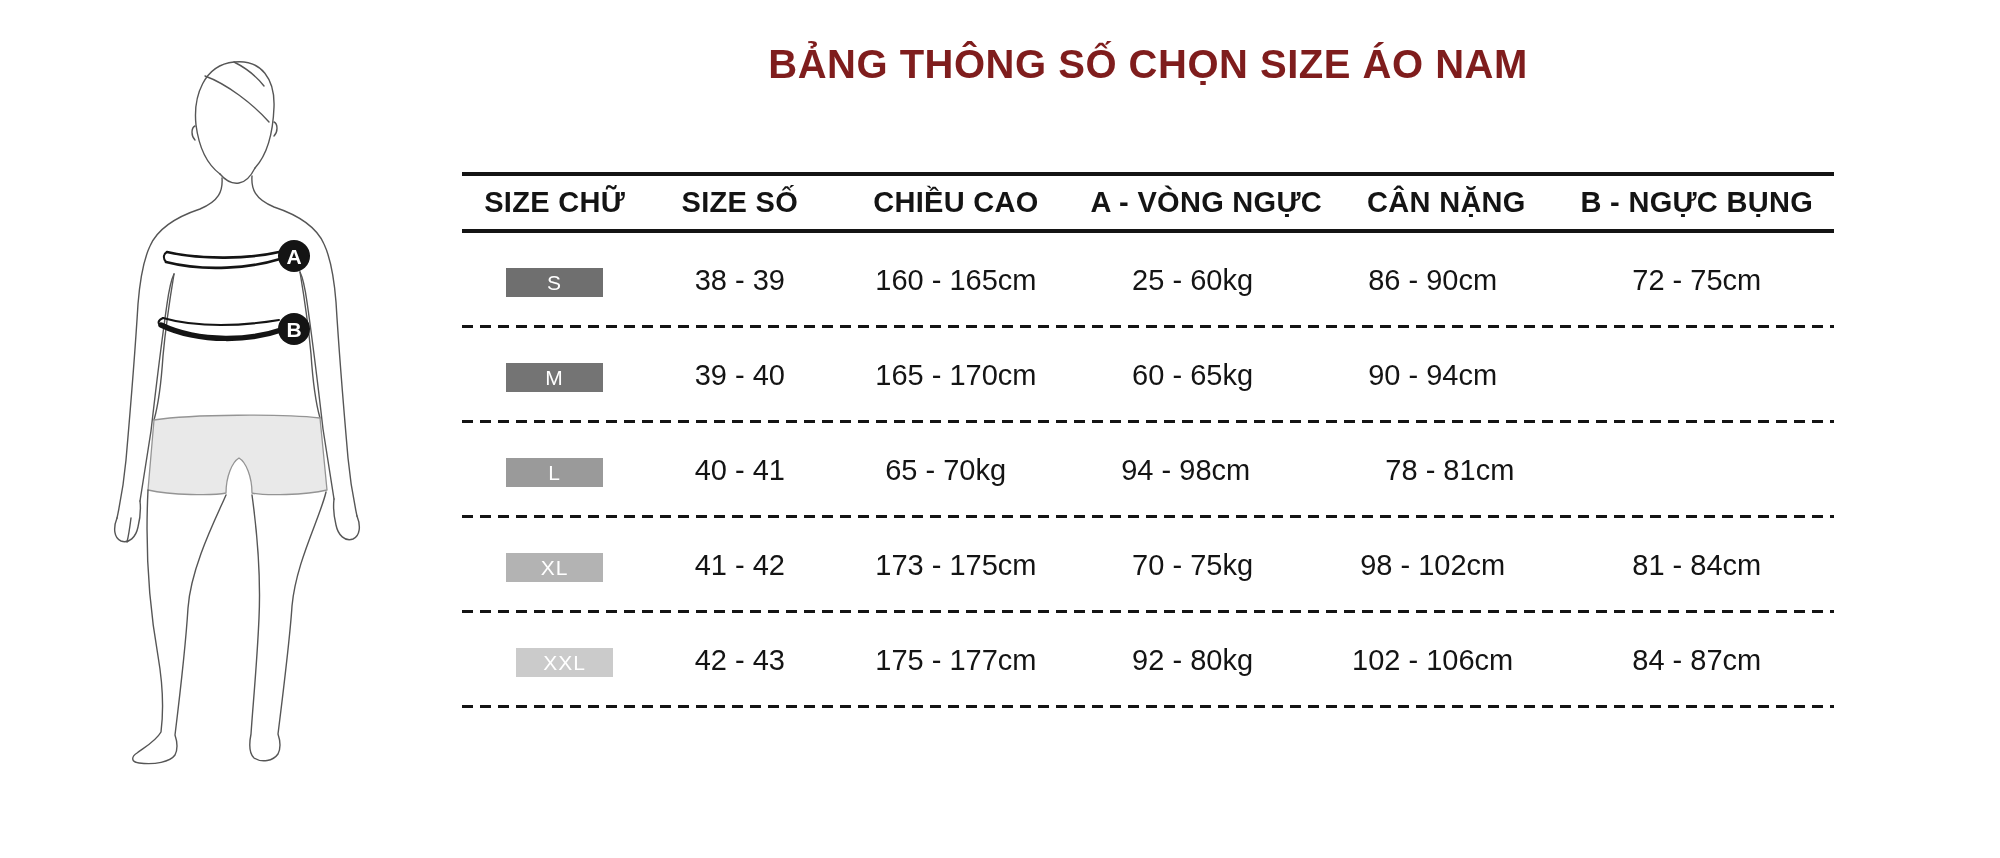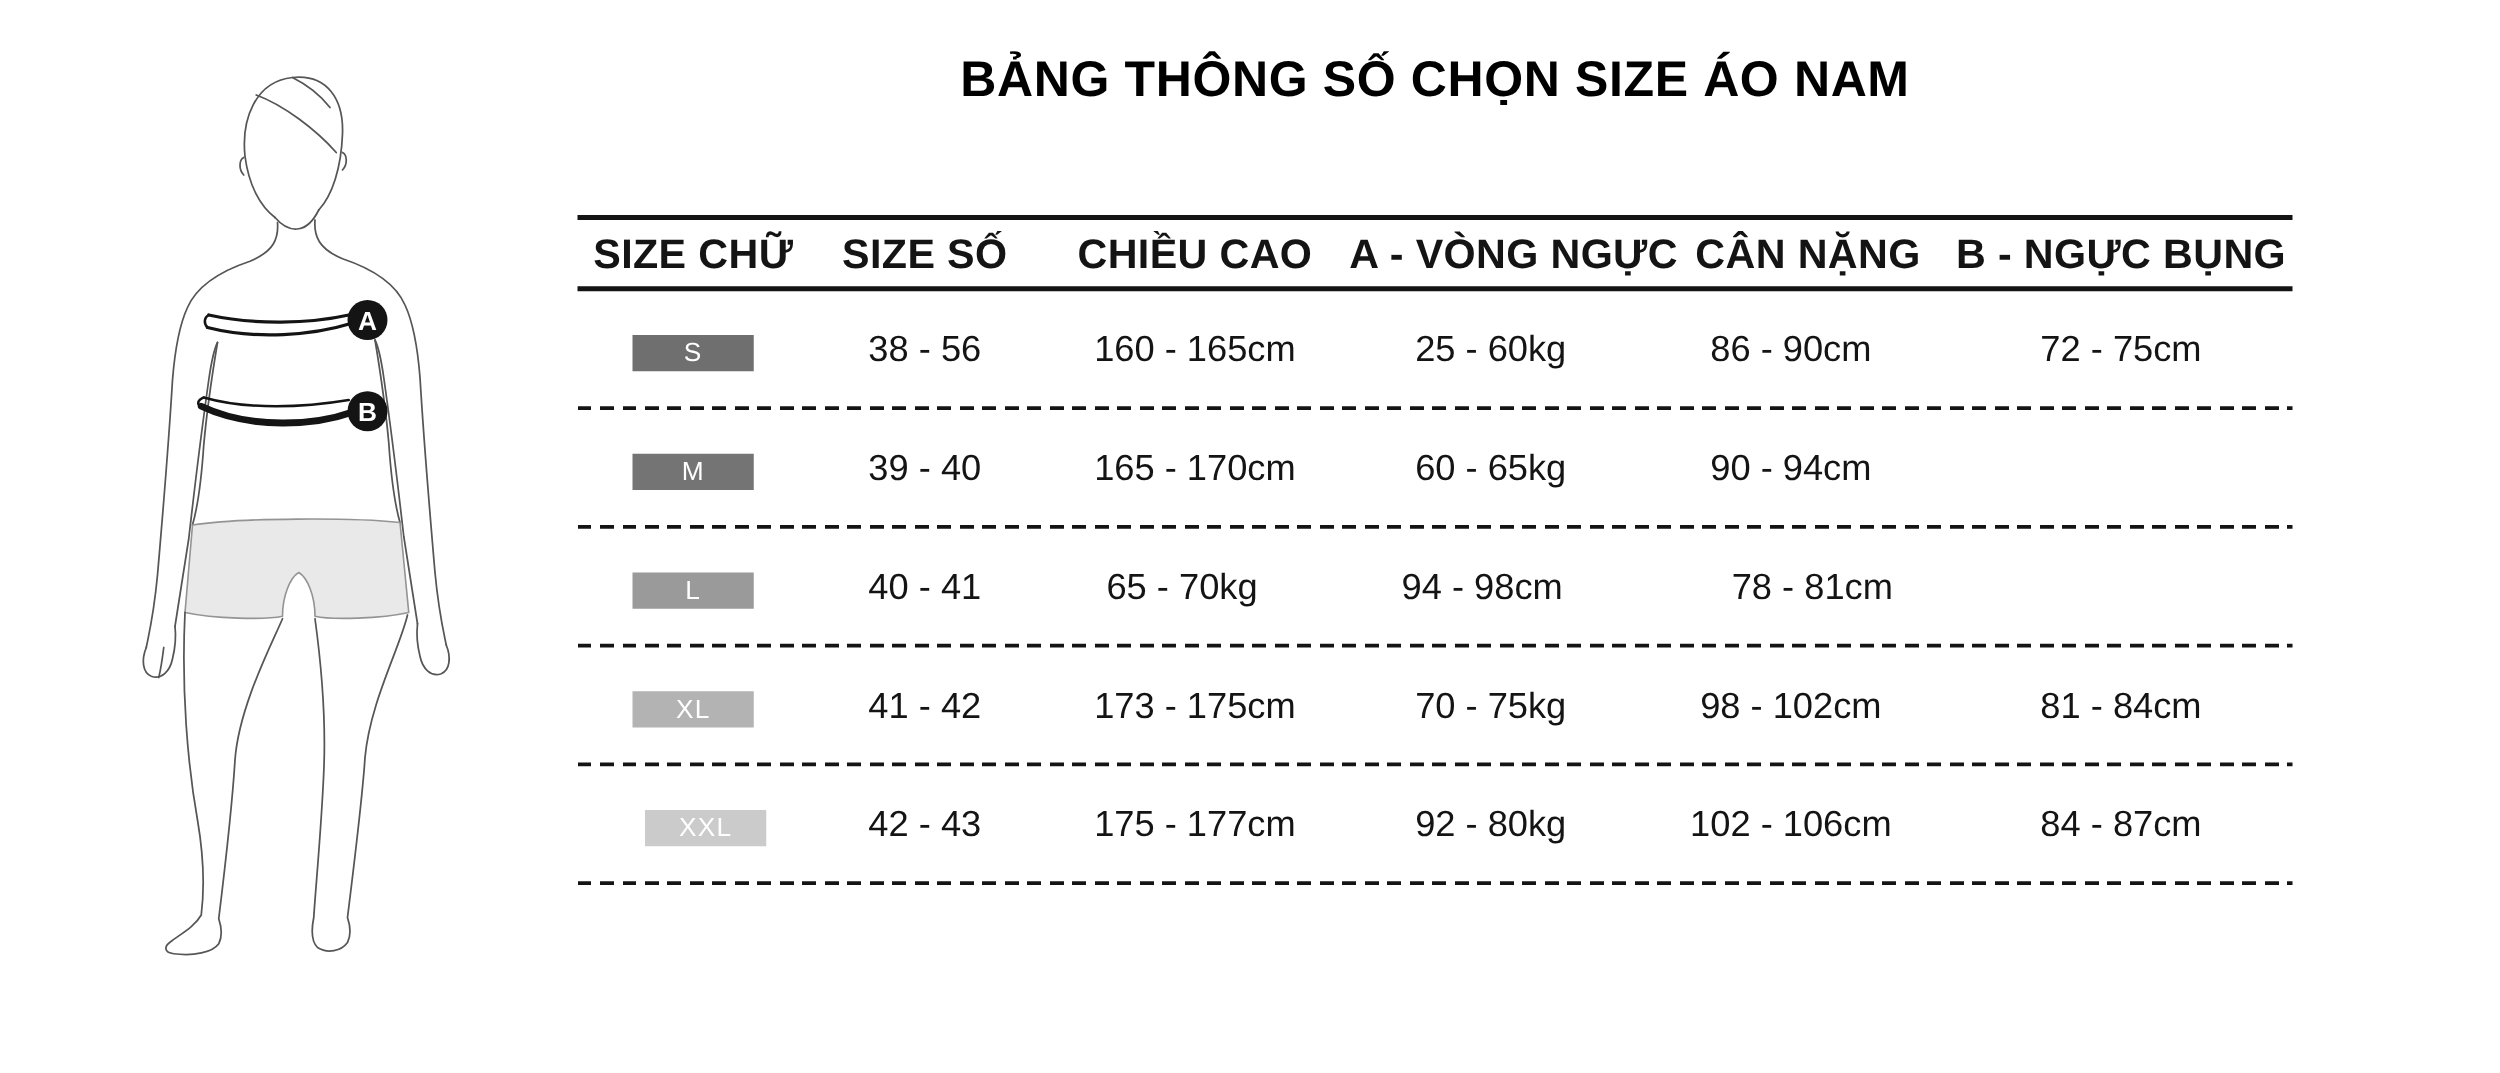--- a/index.html
+++ b/index.html
@@ -1,31 +1,31 @@
 <!DOCTYPE html>
 <html><head>
 <meta charset="utf-8">
 <style>
   html,body{margin:0;padding:0;background:#ffffff;}
   body{width:2000px;height:858px;font-family:"Liberation Sans",sans-serif;color:#141414;}
   .canvas{position:relative;width:2000px;height:858px;background:#ffffff;overflow:hidden;}
 
   .title{
     position:absolute;left:462px;top:42px;width:1372px;
-    text-align:center;font-size:40px;font-weight:700;letter-spacing:.5px;color:#000000;
+    text-align:center;font-size:40px;font-weight:700;letter-spacing:.5px;color:#7f1d1d;
   }
 
   .figure-wrap{position:absolute;left:103px;top:46px;width:270px;height:724px;}
 
   .size-table{position:absolute;left:462px;top:172px;width:1372px;}
   .thead{
     display:flex;align-items:center;height:53px;
     border-top:4px solid #141414;border-bottom:4px solid #141414;
   }
-  .th{font-weight:700;font-size:33px;text-align:center;letter-spacing:.3px;white-space:nowrap;}
+  .th{font-weight:700;font-size:29px;text-align:center;letter-spacing:.3px;white-space:nowrap;}
   .trow{
     display:flex;align-items:center;height:95px;
     background-image:repeating-linear-gradient(90deg,#141414 0 11px,transparent 11px 18px);
     background-size:100% 3px;background-repeat:no-repeat;background-position:left bottom;
   }
   .c1{width:13.5%;} .c2{width:13.5%;} .c3{width:18%;} .c4{width:16.5%;} .c5{width:18.5%;} .c6{width:20%;}
   .cell{font-size:29px;text-align:center;white-space:nowrap;}
   .badge{
     display:inline-block;min-width:97px;height:29px;line-height:29px;
     font-size:21px;color:#ffffff;letter-spacing:1px;text-align:center;
@@ -94,21 +94,21 @@
       <div class="th c1">SIZE CHỮ</div>
       <div class="th c2">SIZE SỐ</div>
       <div class="th c3">CHIỀU CAO</div>
       <div class="th c5">A - VÒNG NGỰC</div>
       <div class="th c4">CÂN NẶNG</div>
       <div class="th c6">B - NGỰC BỤNG</div>
     </div>
 
     <div class="trow">
       <div class="cell c1"><span class="badge" style="background-color: rgb(111, 111, 111);">S</span></div>
-      <div class="cell c2">38 - 56</div>
+      <div class="cell c2">38 - 39</div>
       <div class="cell c3">160 - 165cm</div>
       <div class="cell c4">25 - 60kg</div>
       <div class="cell c5">86 - 90cm</div>
       <div class="cell c6">72 - 75cm</div>
     </div>
 
     <div class="trow">
       <div class="cell c1"><span class="badge" style="background-color: rgb(116, 116, 116);">M</span></div>
       <div class="cell c2">39 - 40</div>
       <div class="cell c3">165 - 170cm</div>

